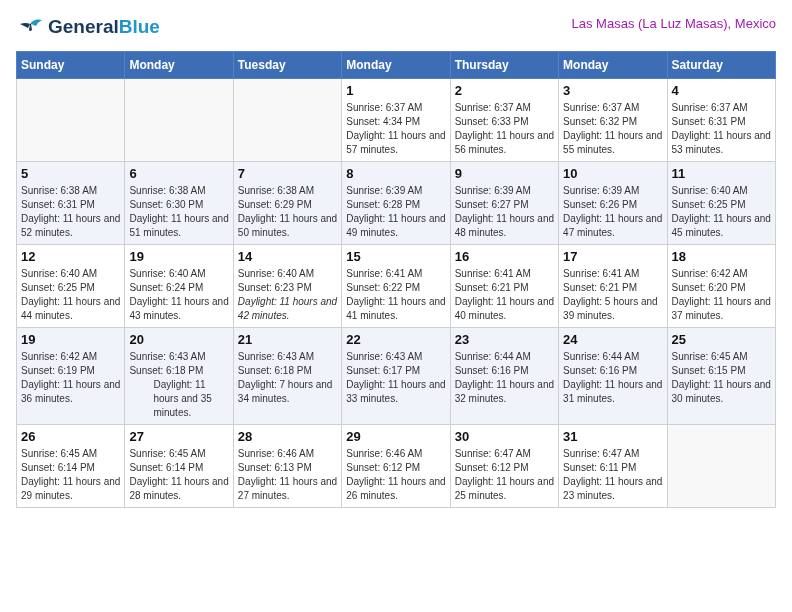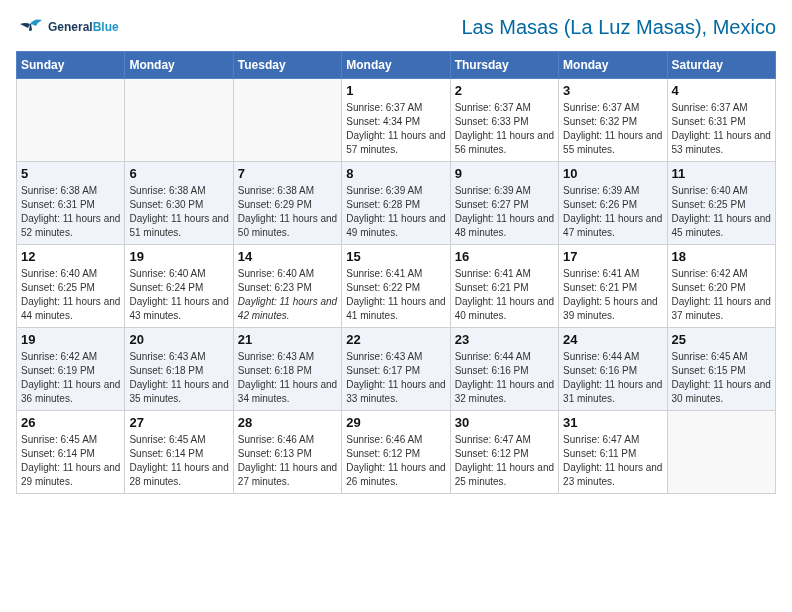--- a/index.html
+++ b/index.html
@@ -27,22 +27,22 @@
     }
     .title-block {
       text-align: right;
     }
     .month-title {
       font-size: 36px;
       font-weight: normal;
       color: #1a1a1a;
     }
     .location {
-      font-size: 20px;
-      color: #0369a1;
+      font-size: 13px;
+      color: #a21caf;
     }
     table {
       width: 100%;
       border-collapse: collapse;
       table-layout: fixed;
     }
     th {
       background-color: #3d6eb5;
       color: #fff;
       font-size: 12px;
@@ -77,21 +77,21 @@
 <body>
 
 <div class="header">
   <div class="logo">
     <svg class="logo-bird" viewBox="0 0 28 22" xmlns="http://www.w3.org/2000/svg">
       <path d="M14 8 Q18 2 26 4 Q22 6 20 10 Q16 8 14 8Z" fill="#2196c8"></path>
       <path d="M14 8 Q10 6 4 8 Q8 10 12 12 Q13 10 14 8Z" fill="#1a3a5c"></path>
       <path d="M14 8 L13 14 Q14 16 16 14 L15 8Z" fill="#1a3a5c"></path>
     </svg>
     <div>
-      <div style="font-size:12px;font-weight:bold;color:#1a3a5c;line-height:1.2;">General<span style="color:#2196c8;">Blue</span></div>
+      <div style="font-size:19px;font-weight:bold;color:#1a3a5c;line-height:1.2;">General<span style="color:#2196c8;">Blue</span></div>
     </div>
   </div>
   <div class="title-block">
     <div class="location">Las Masas (La Luz Masas), Mexico</div>
   </div>
 </div>
 
 <table>
   <thead>
     <tr>
@@ -265,29 +265,29 @@
             <span style="display: block;">Sunrise: 6:42 AM</span>
             <span style="display: block;">Sunset: 6:19 PM</span>
             <span style="display: block;">Daylight: 11 hours and 36 minutes.</span>
           </div>
         </td>
         <td>
           <span class="day-number">20</span>
           <div style="font-size: 10px; line-height: 1.4; color: rgb(51, 51, 51);">
             <span style="display: block;">Sunrise: 6:43 AM</span>
             <span style="display: block;">Sunset: 6:18 PM</span>
-            <span style="display: block;">Daylight: 11 hours and 35 minutes.</span>
+            <span style="display: block; margin-left: 24px;">Daylight: 11 hours and 35 minutes.</span>
           </div>
         </td>
         <td>
           <span class="day-number">21</span>
           <div style="font-size: 10px; line-height: 1.4; color: rgb(51, 51, 51);">
             <span style="display: block;">Sunrise: 6:43 AM</span>
             <span style="display: block;">Sunset: 6:18 PM</span>
-            <span style="display: block;">Daylight: 11 hours and 34 minutes.</span>
+            <span style="display: block;">Daylight: 7 hours and 34 minutes.</span>
           </div>
         </td>
         <td>
           <span class="day-number">22</span>
           <div style="font-size: 10px; line-height: 1.4; color: rgb(51, 51, 51);">
             <span style="display: block;">Sunrise: 6:43 AM</span>
             <span style="display: block;">Sunset: 6:17 PM</span>
             <span style="display: block;">Daylight: 11 hours and 33 minutes.</span>
           </div>
         </td>

